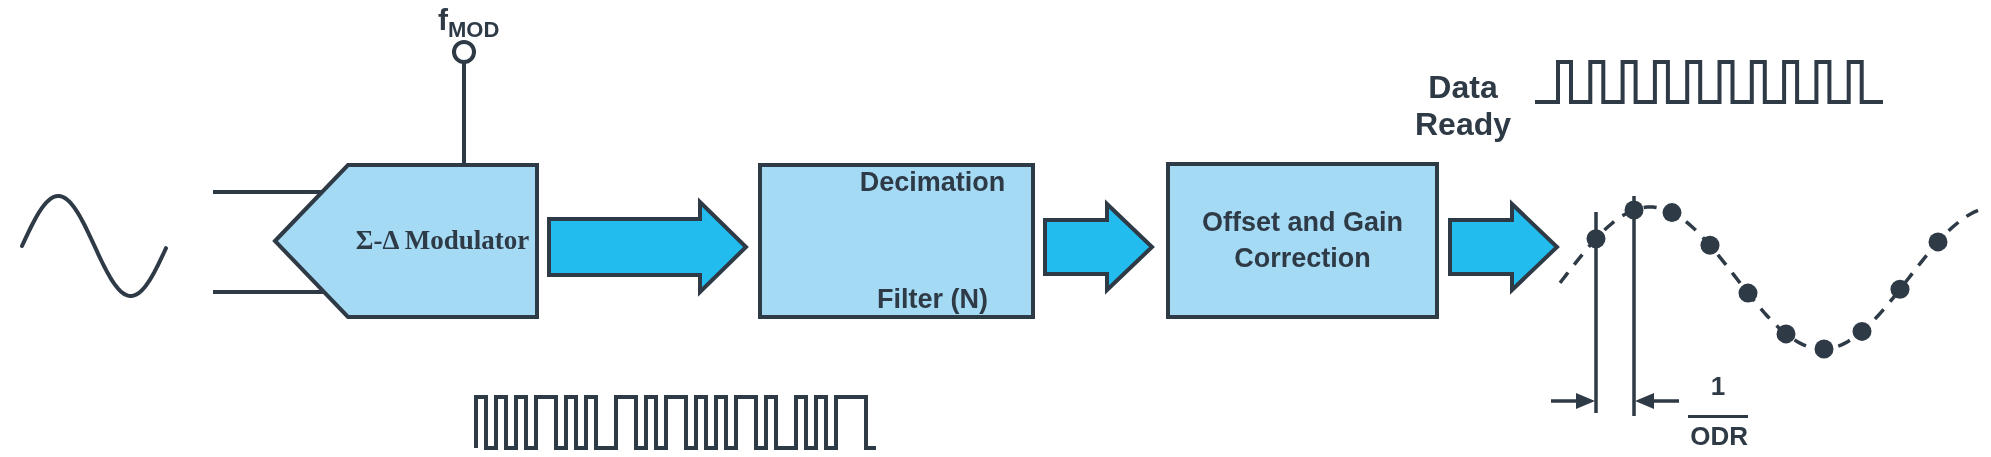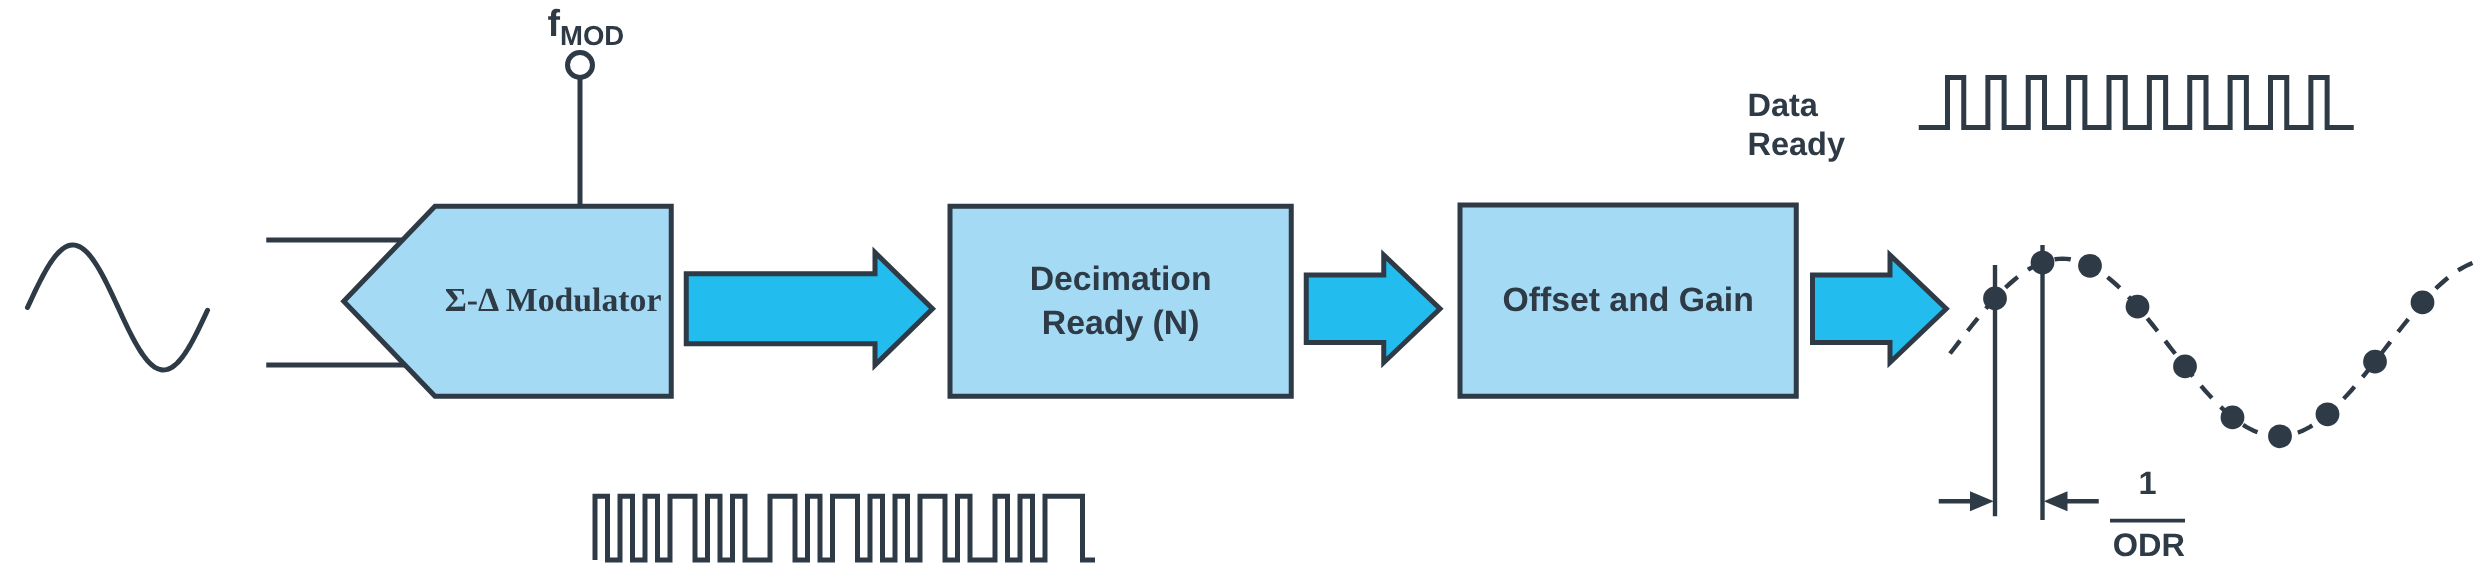--- a/index.html
+++ b/index.html
@@ -20,21 +20,21 @@
   .arrowp{fill:var(--arrow-fill);stroke:var(--outline);stroke-width:4;stroke-linejoin:miter;}
   .node{fill:#ffffff;stroke:var(--outline);stroke-width:4;}
   .solid{fill:var(--outline);stroke:none;}
   .label{position:absolute;color:var(--outline);font-weight:bold;}
   .block-label{
     display:flex;flex-direction:column;align-items:center;justify-content:center;
     text-align:center;font-size:27px;line-height:1.3;
   }
   .fmod{left:438px;top:3px;font-size:30px;}
   .fmod .sub{font-size:22px;position:relative;top:7px;}
-  .data-ready{left:1398px;top:69px;width:130px;font-size:26px;text-align:left;}
+  .data-ready{left:1398px;top:69px;width:130px;font-size:32px;text-align:center;}
   .fraction{left:1688px;top:373px;width:60px;text-align:center;font-size:26px;line-height:1;}
   .fraction .den{border-top:3px solid var(--outline);margin-top:16px;padding-top:5px;text-align:right;}
   .watermark{
     position:absolute;left:1806px;top:430px;font-size:21px;
     color:var(--watermark);font-weight:normal;white-space:nowrap;
   }
 </style>
 </head>
 <body>
 
@@ -91,27 +91,28 @@
     <line class="ln3" x1="1551" y1="401" x2="1580" y2="401"></line>
     <polygon class="solid" points="1595,401 1576,393 1576,409"></polygon>
     <line class="ln3" x1="1650" y1="401" x2="1679" y2="401"></line>
     <polygon class="solid" points="1635,401 1654,393 1654,409"></polygon>
   </svg>
 
   <div class="label fmod"><span>f</span><span class="sub">MOD</span></div>
 
   <div class="label block-label" style="left:348px;top:165px;width:189px;height:152px;font-family:Liberation Serif, serif;">Σ-Δ Modulator</div>
 
-  <div class="label block-label" style="left:760px;top:165px;width:273px;height:152px;">
+  <div class="label block-label" style="left:796px;top:165px;width:273px;height:152px;justify-content:space-between;">
     <span>Decimation</span>
-    <span>Ready (N)</span>
+    <span>Filter (N)</span>
   </div>
 
   <div class="label block-label" style="left:1168px;top:164px;width:269px;height:153px;">
     <span>Offset and Gain</span>
+    <span>Correction</span>
   </div>
 
   <div class="label data-ready">Data Ready</div>
 
   <div class="label fraction">
     <div>1</div>
     <div class="den">ODR</div>
   </div>
 
 

